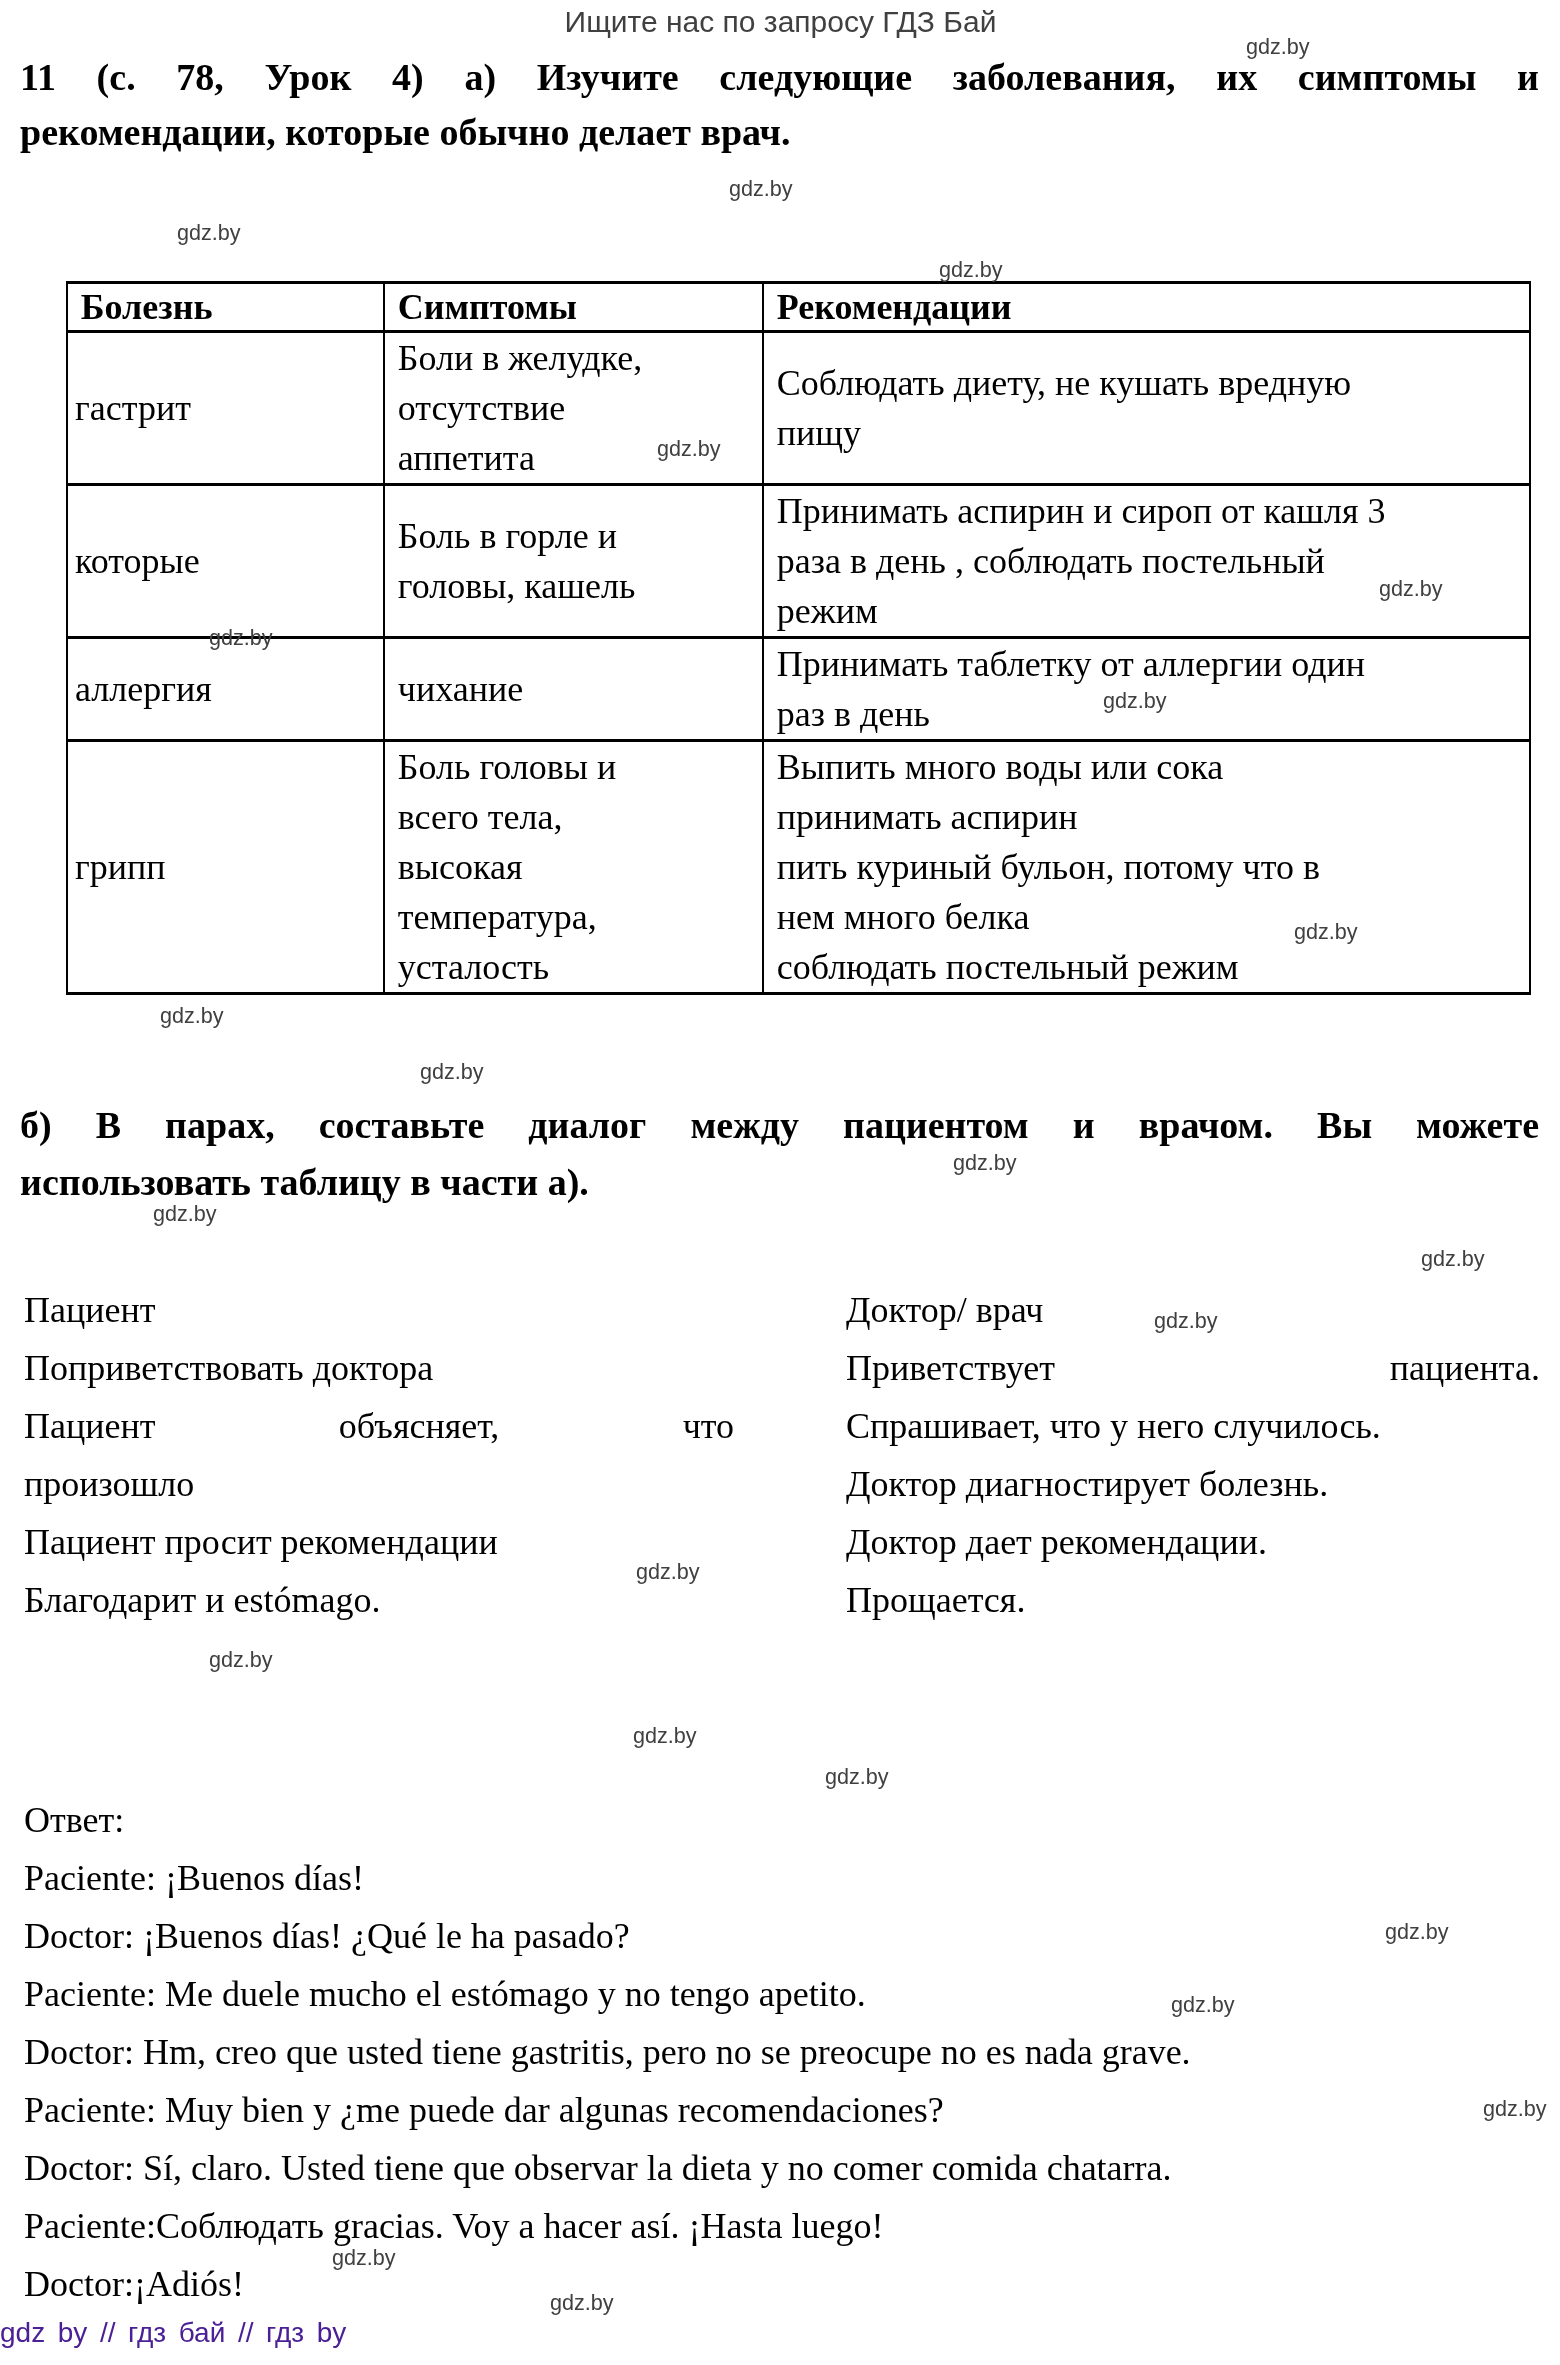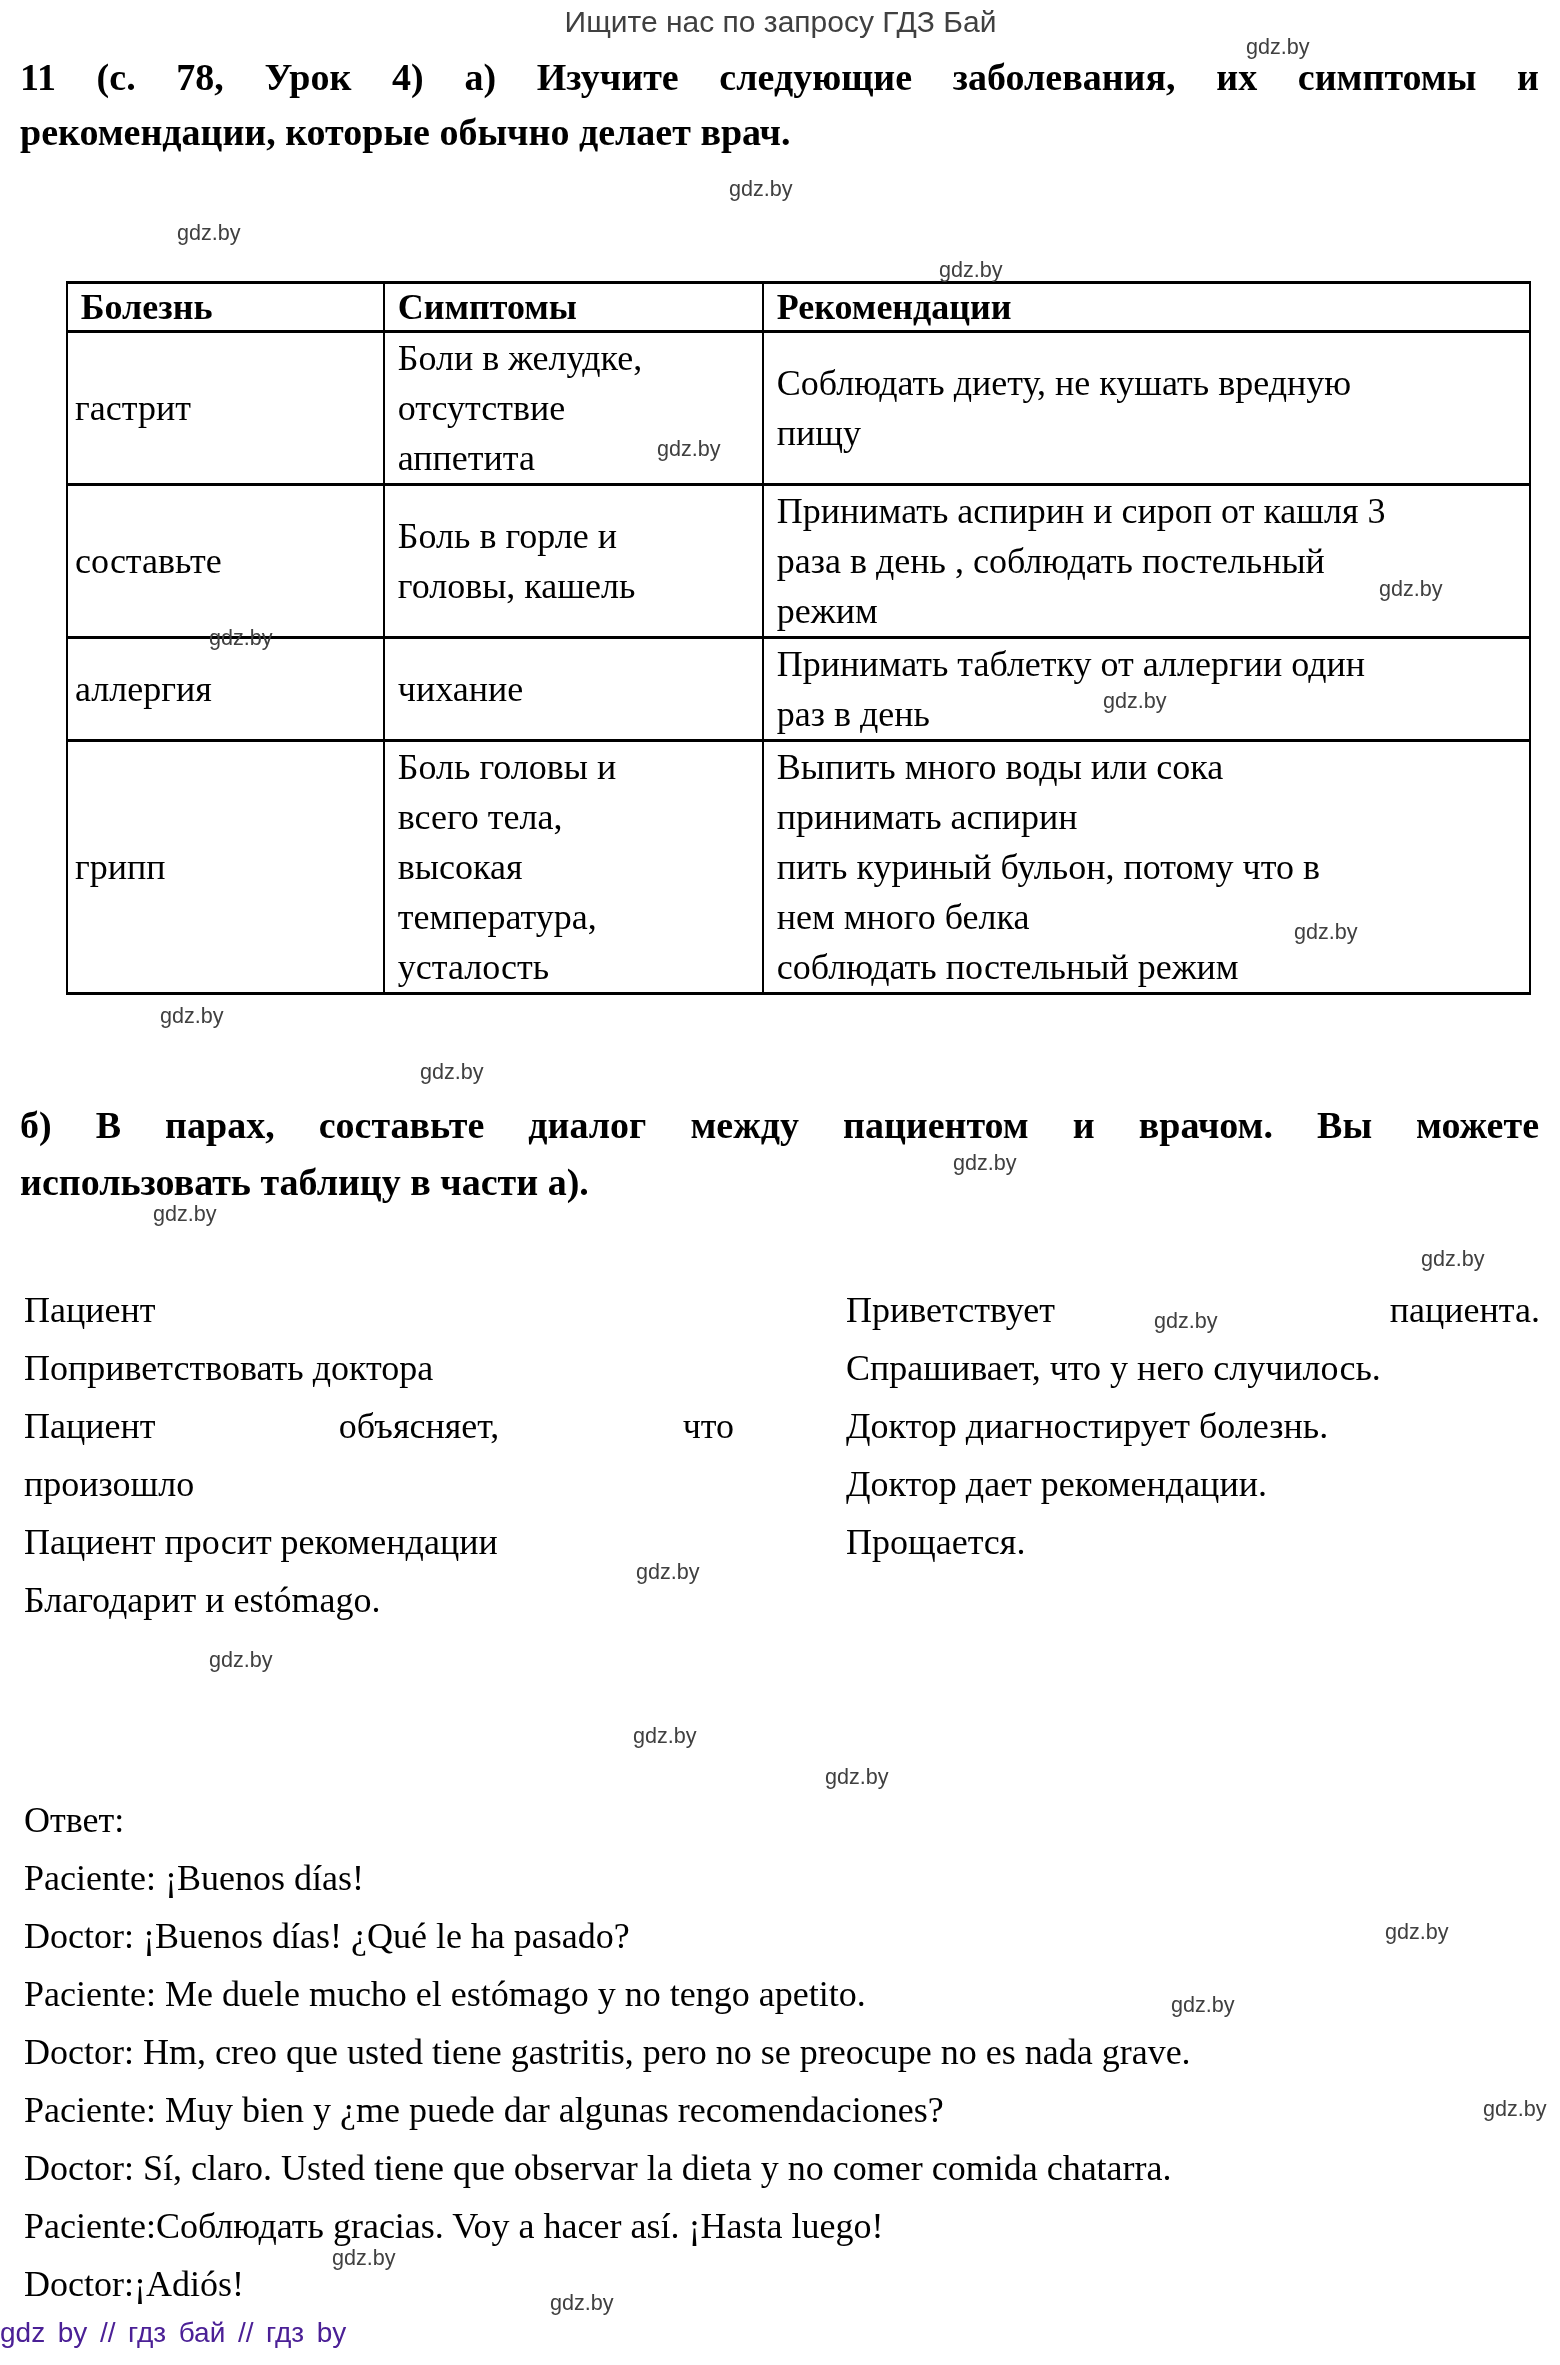--- a/index.html
+++ b/index.html
@@ -103,21 +103,21 @@
           <div class="cell-line">отсутствие</div>
           <div class="cell-line">аппетита</div>
         </td>
         <td class="col-reco">
           <div class="cell-line">Соблюдать диету, не кушать вредную</div>
           <div class="cell-line">пищу</div>
         </td>
       </tr>
       <tr style="height: 150px;">
         <td class="col-disease">
-          <div class="cell-line">составьте</div>
+          <div class="cell-line">которые</div>
         </td>
         <td class="col-symptoms">
           <div class="cell-line">Боль в горле и</div>
           <div class="cell-line">головы, кашель</div>
         </td>
         <td class="col-reco">
           <div class="cell-line">Принимать аспирин и сироп от кашля 3</div>
           <div class="cell-line">раза в день , соблюдать постельный</div>
           <div class="cell-line">режим</div>
         </td>
@@ -163,20 +163,21 @@
 
 <div class="plan-col plan-left">
     <div class="plan-line">Пациент</div>
     <div class="plan-line">Поприветствовать доктора</div>
     <div class="plan-line stretch">Пациент объясняет, что</div>
     <div class="plan-line">произошло</div>
     <div class="plan-line">Пациент просит рекомендации</div>
     <div class="plan-line">Благодарит и estómago.</div>
   </div>
 <div class="plan-col plan-right">
+    <div class="plan-line">Доктор/ врач</div>
     <div class="plan-line stretch">Приветствует пациента.</div>
     <div class="plan-line">Спрашивает, что у него случилось.</div>
     <div class="plan-line">Доктор диагностирует болезнь.</div>
     <div class="plan-line">Доктор дает рекомендации.</div>
     <div class="plan-line">Прощается.</div>
   </div>
 
 <div class="answer-block">
   <div>Ответ:</div>
 <div>Paciente: ¡Buenos días!</div>

